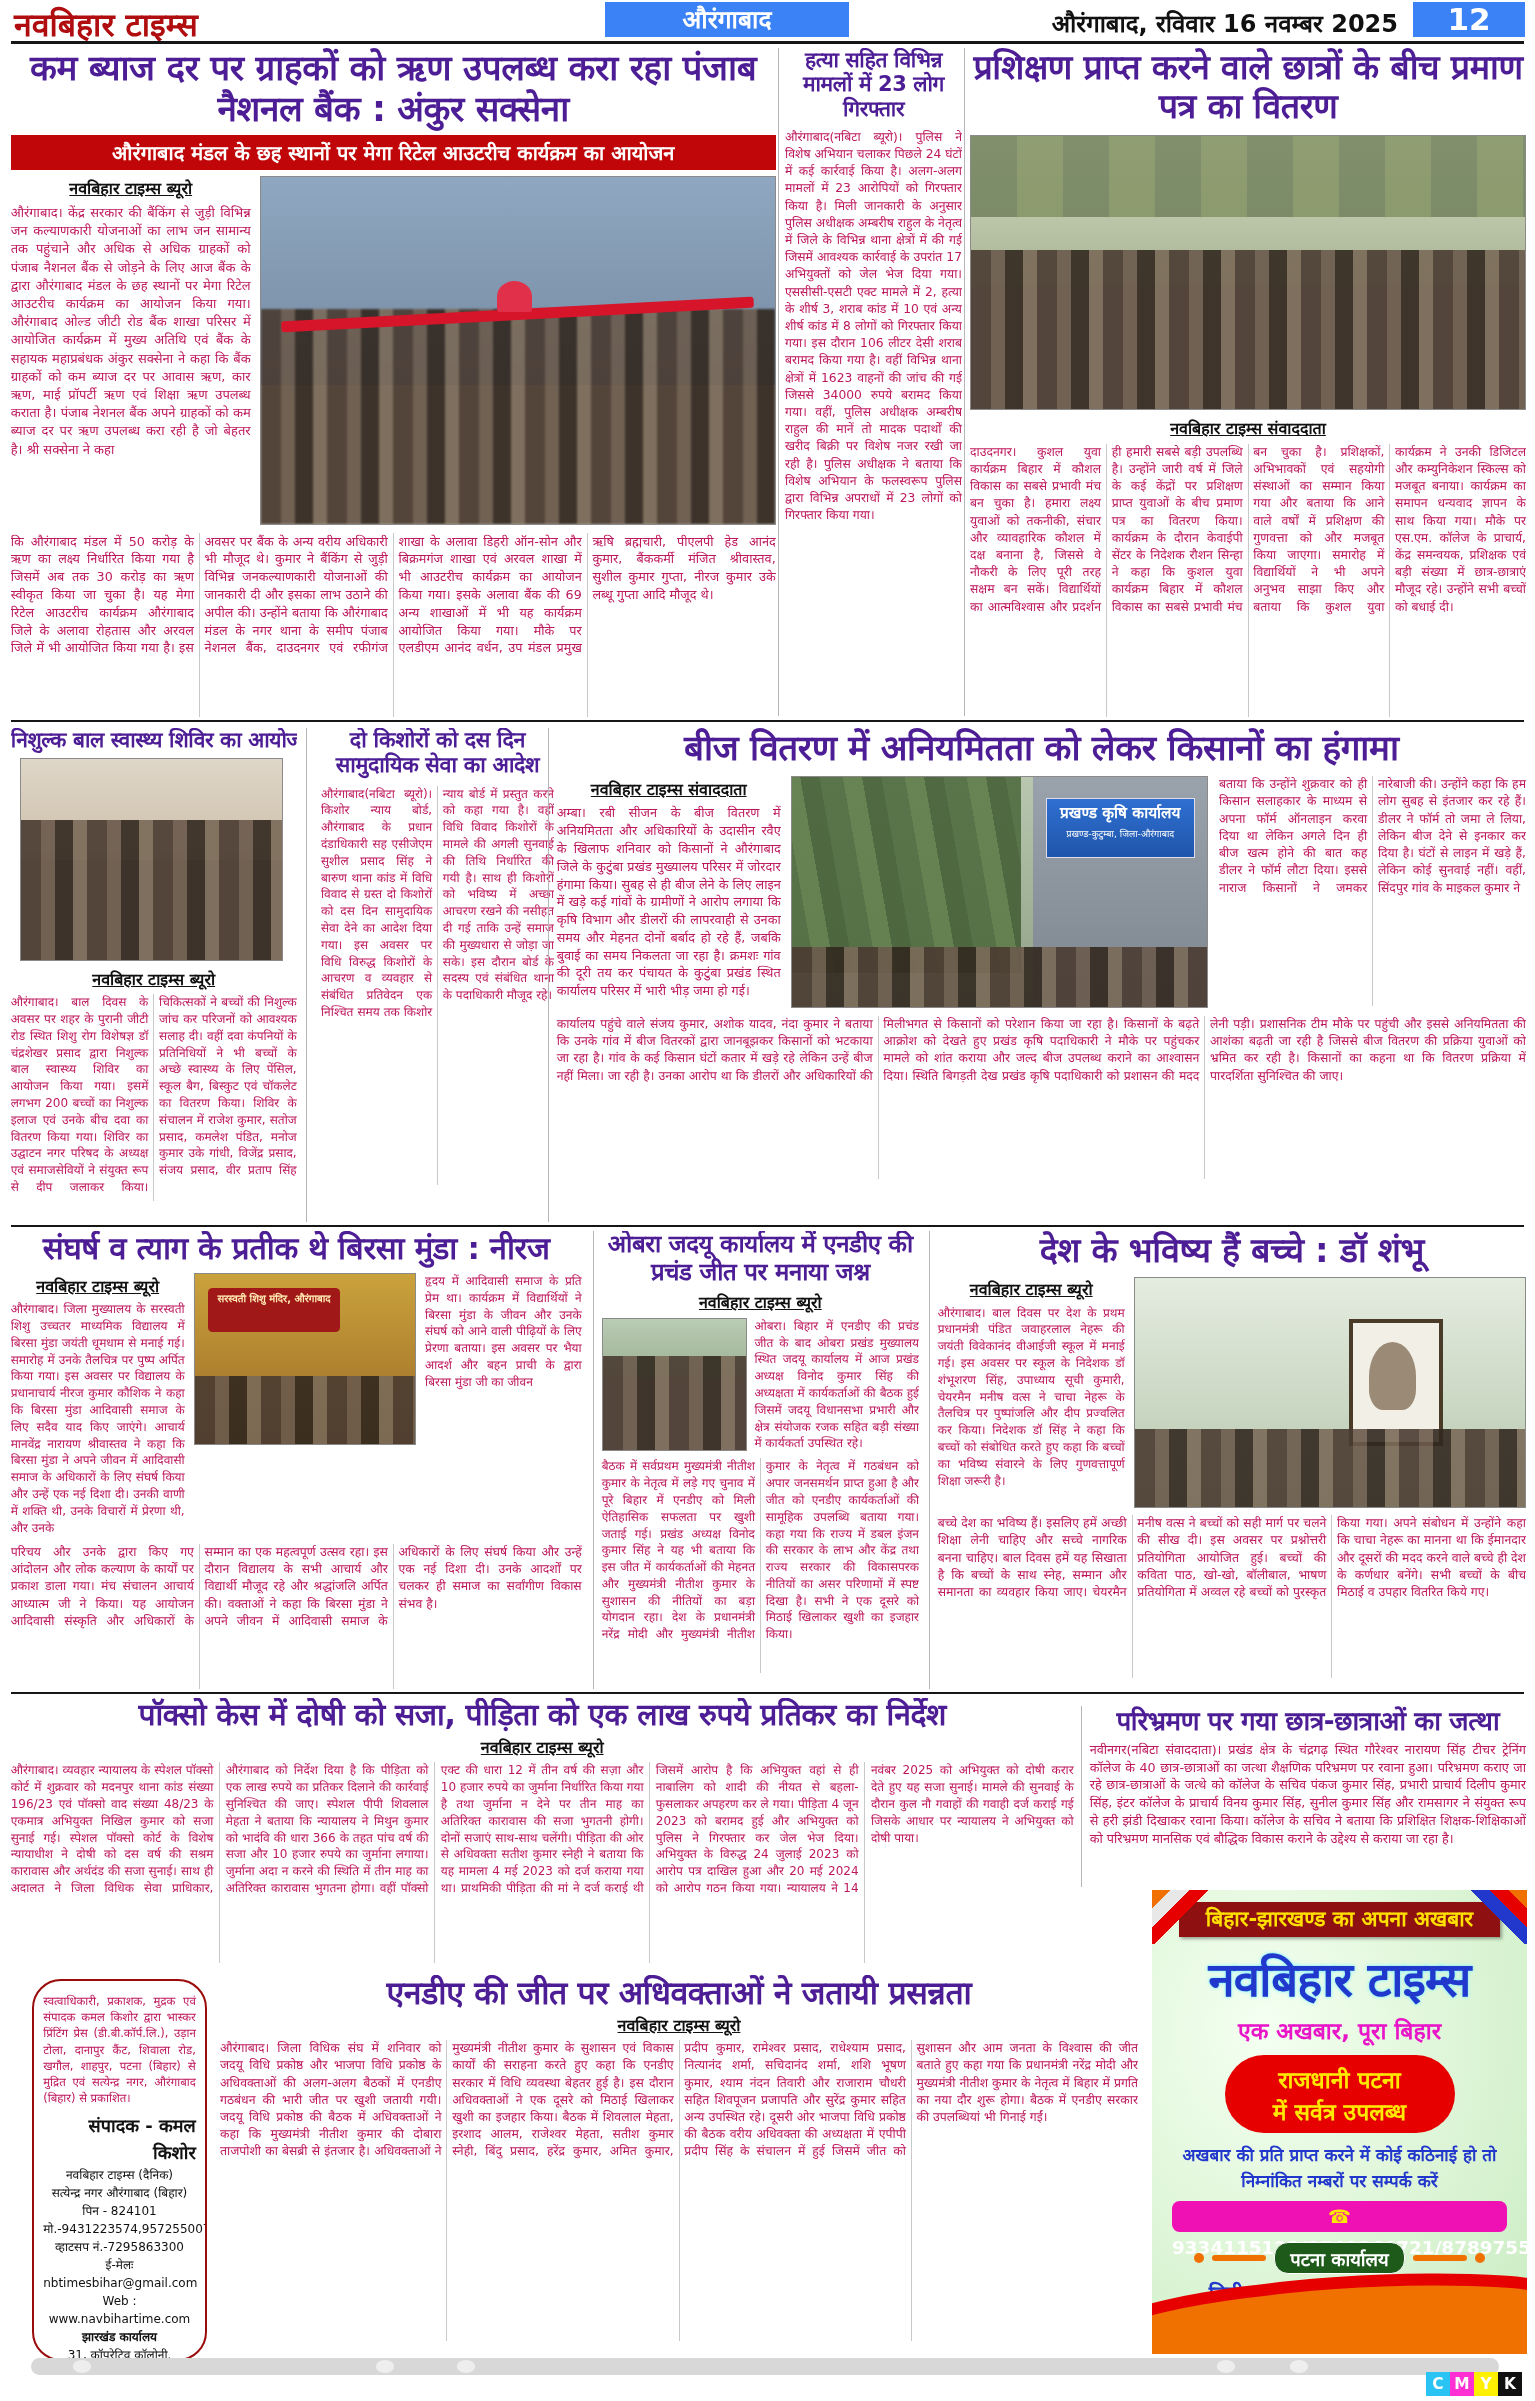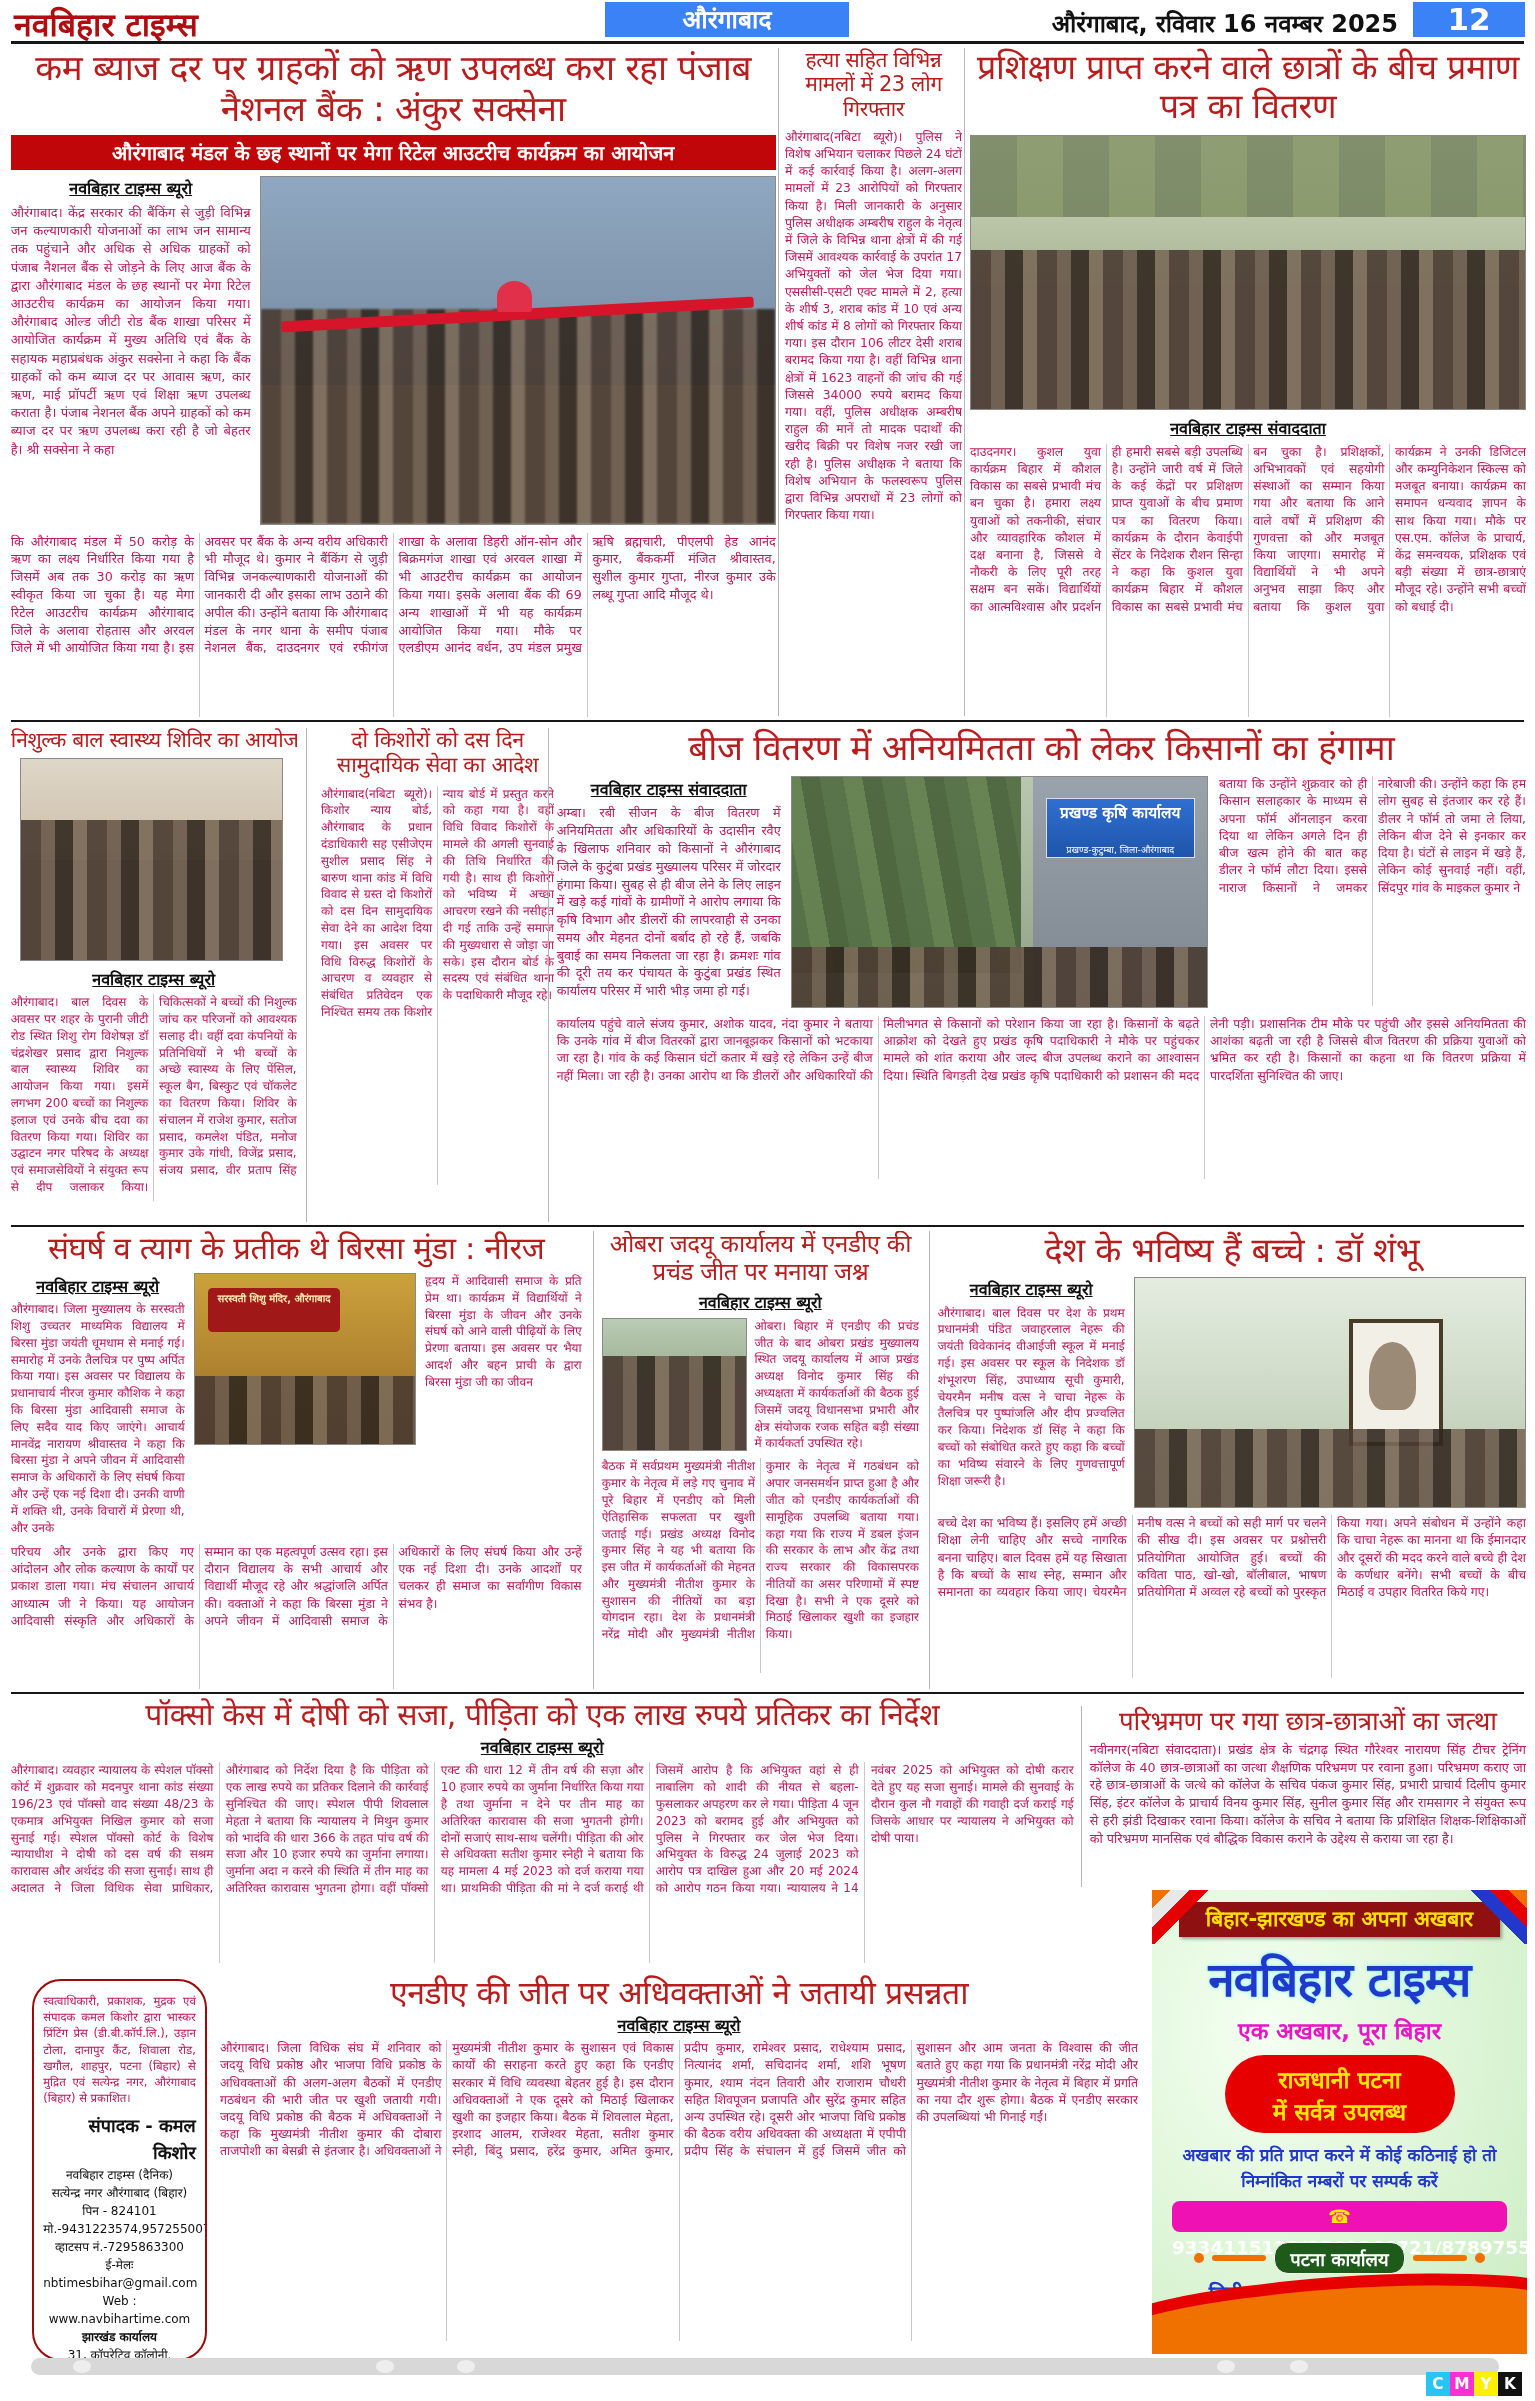--- a/index.html
+++ b/index.html
@@ -3,21 +3,21 @@
 <meta charset="utf-8">
 <style>
   html,body{margin:0;padding:0;background:#e8e8e8;}
   #page{position:relative;width:1535px;height:2401px;background:#ffffff;margin:0 auto;
         font-family:"DejaVu Sans",sans-serif;color:#111;overflow:hidden;}
   .abs{position:absolute;}
   .red{color:#b00d10;}
   .redbox{background:#3b82f6;color:#fff;text-align:center;}
   .rule{position:absolute;background:#161616;height:3.1px;left:10.7px;right:10.7px;}
   .vrule{position:absolute;width:0.8px;background:#b5b5b5;}
-  .headline{font-weight:normal;text-align:center;color:#b91c1c;line-height:1.16;letter-spacing:-0.4px;}
+  .headline{font-weight:bold;text-align:center;color:#4c1d95;line-height:1.16;letter-spacing:-0.4px;}
   .subhead{background:#c00608;color:#fff;font-weight:bold;text-align:center;}
   .byline{font-weight:bold;text-align:center;text-decoration:underline;font-size:16px;padding:1.5px 0 4.6px 0;}
   .body{font-size:12.7px;line-height:1.4;text-align:justify;color:#be185d;}
   .cols2{column-count:2;column-gap:10.7px;column-rule:0.8px solid #c9c9c9;}
   .cols3{column-count:3;column-gap:10.7px;column-rule:0.8px solid #c9c9c9;}
   .cols4{column-count:4;column-gap:10.7px;column-rule:0.8px solid #c9c9c9;}
   .cols5{column-count:5;column-gap:12.3px;column-rule:0.8px solid #c9c9c9;}
   .photo{position:relative;overflow:hidden;border:0.8px solid #8a8a8a;background:#a9a296;}
   .crowd{position:absolute;left:0;right:0;bottom:0;opacity:.9;
          background:repeating-linear-gradient(90deg,#4a3b31 0 20px,#6b5a4c 20px 34px,#32281f 34px 52px,#7a6a58 52px 66px);}
@@ -129,21 +129,21 @@
       <div style="width:224px;flex:0 0 auto;">
         <div class="byline">नवबिहार टाइम्स संवाददाता</div>
         <div class="body" style="font-size:12.7px;">अम्बा। रबी सीजन के बीज वितरण में अनियमितता और अधिकारियों के उदासीन रवैए के खिलाफ शनिवार को किसानों ने औरंगाबाद जिले के कुटुंबा प्रखंड मुख्यालय परिसर में जोरदार हंगामा किया। सुबह से ही बीज लेने के लिए लाइन में खड़े कई गांवों के ग्रामीणों ने आरोप लगाया कि कृषि विभाग और डीलरों की लापरवाही से उनका समय और मेहनत दोनों बर्बाद हो रहे हैं, जबकि बुवाई का समय निकलता जा रहा है। क्रमशः गांव की दूरी तय कर पंचायत के कुटुंबा प्रखंड स्थित कार्यालय परिसर में भारी भीड़ जमा हो गई।</div>
       </div>
       <div class="photo" style="width:415px;height:230px;flex:0 0 auto;">
         <div class="sky" style="height:100%;background:linear-gradient(180deg,#b9c7b0,#9fb096 60%,#8d9e86);"></div>
         <div class="abs" style="left:0;top:0;width:55%;height:85%;background:repeating-linear-gradient(80deg,#4f6b3f 0 23px,#5f7c49 23px 42px,#455f36 42px 61px);opacity:.9;"></div>
         <div class="abs" style="right:0;top:0;width:42%;height:100%;background:linear-gradient(180deg,#9aa3ab,#7d868e);"></div>
         <div class="abs" style="right:3%;top:9%;width:36%;height:26%;background:linear-gradient(180deg,#2f6fd0,#1f55ab);border:1.5px solid #dde;color:#fff;text-align:center;padding-top:3.1px;box-sizing:border-box;">
           <div style="font-size:15.4px;font-weight:bold;">प्रखण्ड कृषि कार्यालय</div>
-          <div style="font-size:9.2px;margin-top:20px;">प्रखण्ड-कुटुम्बा, जिला-औरंगाबाद</div>
+          <div style="font-size:9.2px;margin-top:4px;">प्रखण्ड-कुटुम्बा, जिला-औरंगाबाद</div>
         </div>
         <div class="crowd" style="height:26%;"></div>
       </div>
       <div class="body cols2" style="flex:1;font-size:12.3px;height:230px;">बताया कि उन्होंने शुक्रवार को ही किसान सलाहकार के माध्यम से अपना फॉर्म ऑनलाइन करवा दिया था लेकिन अगले दिन ही बीज खत्म होने की बात कह डीलर ने फॉर्म लौटा दिया। इससे नाराज किसानों ने जमकर नारेबाजी की। उन्होंने कहा कि हम लोग सुबह से इंतजार कर रहे हैं। डीलर ने फॉर्म तो जमा ले लिया, लेकिन बीज देने से इनकार कर दिया है। घंटों से लाइन में खड़े हैं, लेकिन कोई सुनवाई नहीं। वहीं, सिंदपुर गांव के माइकल कुमार ने</div>
     </div>
     <div class="body cols3" style="margin-top:7.7px;font-size:12.3px;height:163px;">कार्यालय पहुंचे वाले संजय कुमार, अशोक यादव, नंदा कुमार ने बताया कि उनके गांव में बीज वितरकों द्वारा जानबूझकर किसानों को भटकाया जा रहा है। गांव के कई किसान घंटों कतार में खड़े रहे लेकिन उन्हें बीज नहीं मिला। जा रही है। उनका आरोप था कि डीलरों और अधिकारियों की मिलीभगत से किसानों को परेशान किया जा रहा है। किसानों के बढ़ते आक्रोश को देखते हुए प्रखंड कृषि पदाधिकारी ने मौके पर पहुंचकर मामले को शांत कराया और जल्द बीज उपलब्ध कराने का आश्वासन दिया। स्थिति बिगड़ती देख प्रखंड कृषि पदाधिकारी को प्रशासन की मदद लेनी पड़ी। प्रशासनिक टीम मौके पर पहुंची और इससे अनियमितता की आशंका बढ़ती जा रही है जिससे बीज वितरण की प्रक्रिया युवाओं को भ्रमित कर रही है। किसानों का कहना था कि वितरण प्रक्रिया में पारदर्शिता सुनिश्चित की जाए।</div>
   </section>
 
   <div class="rule" style="top:1225px;height:2.3px;"></div>
 

